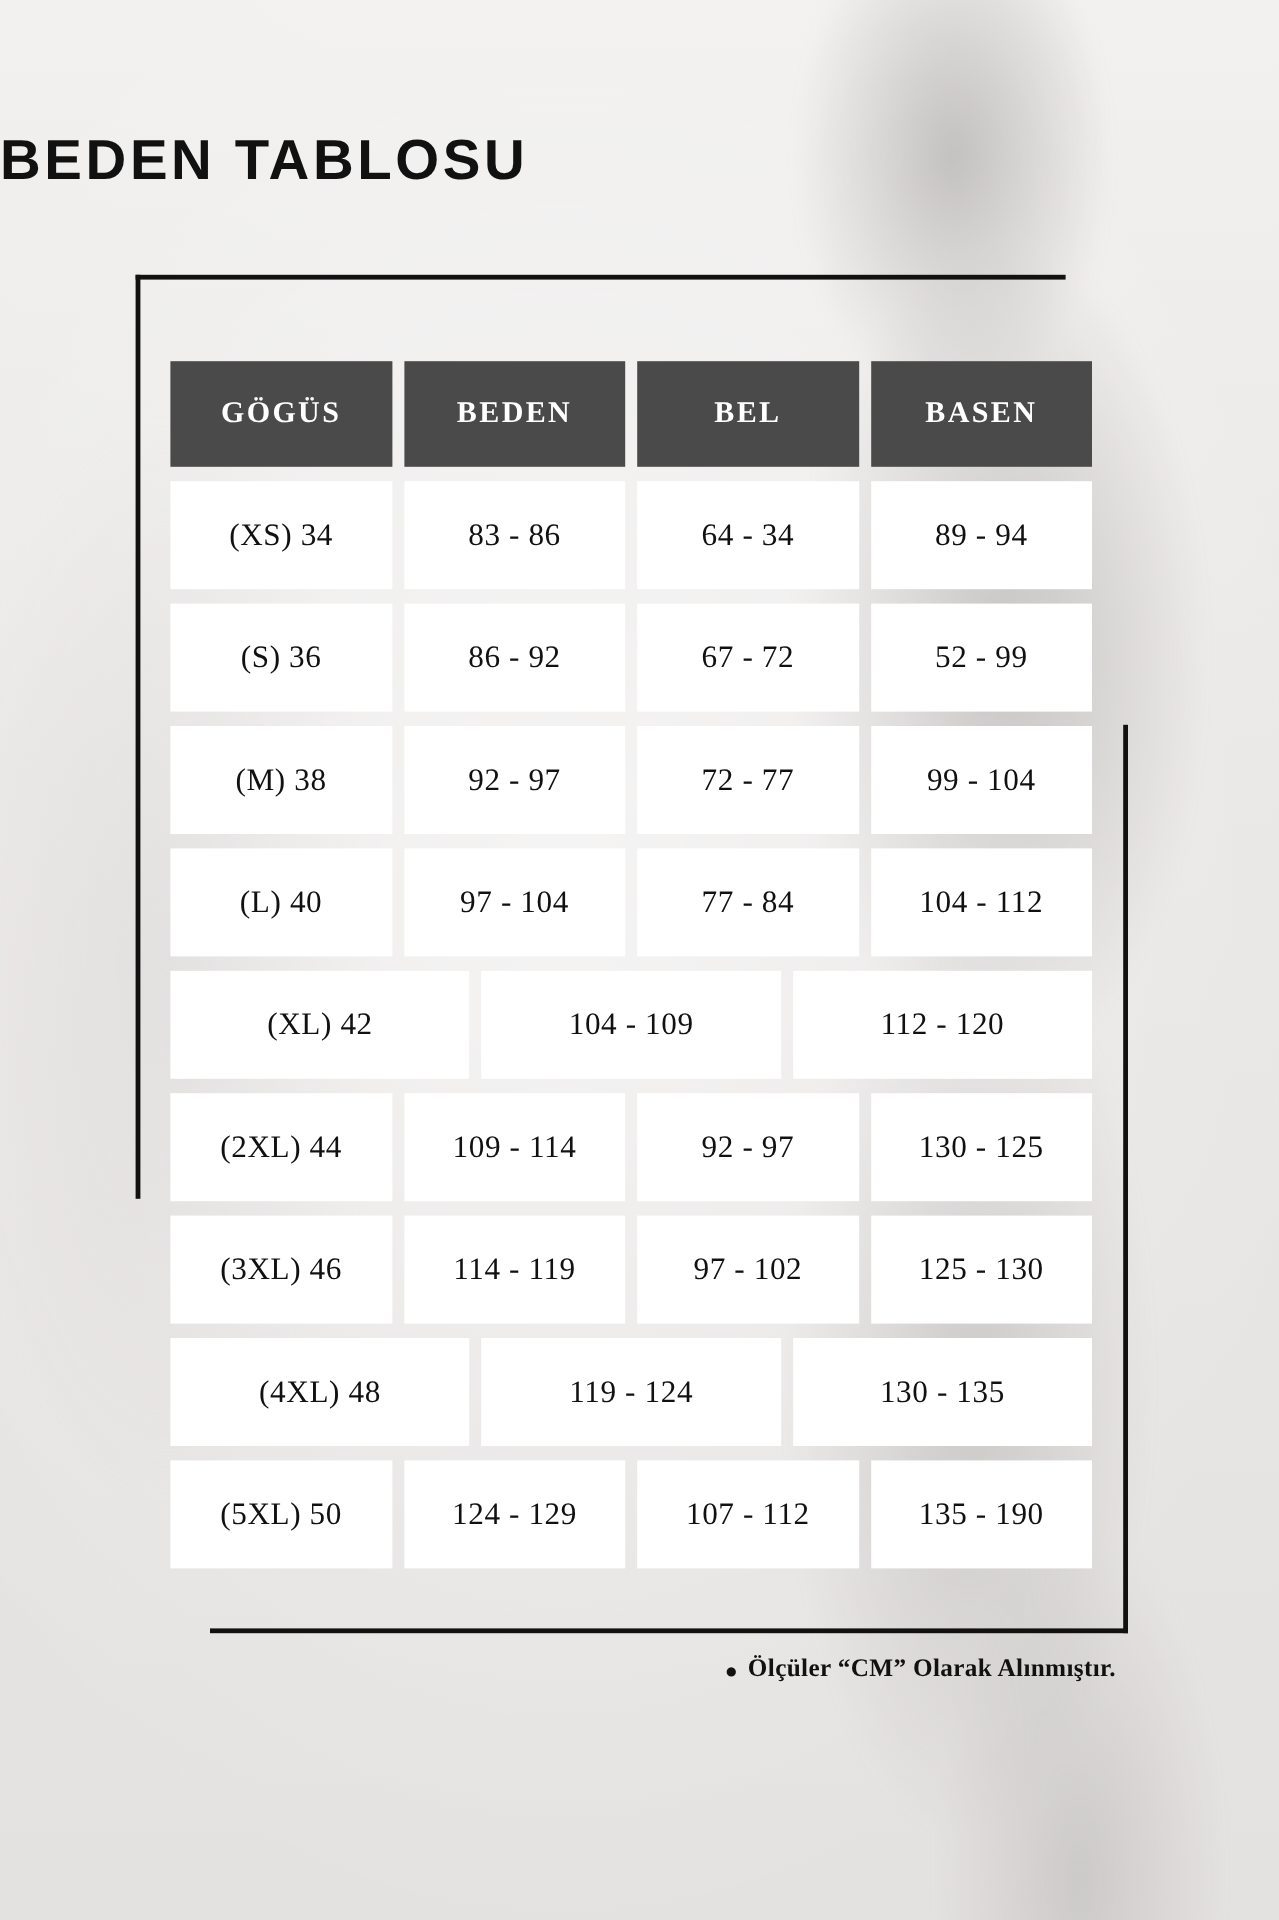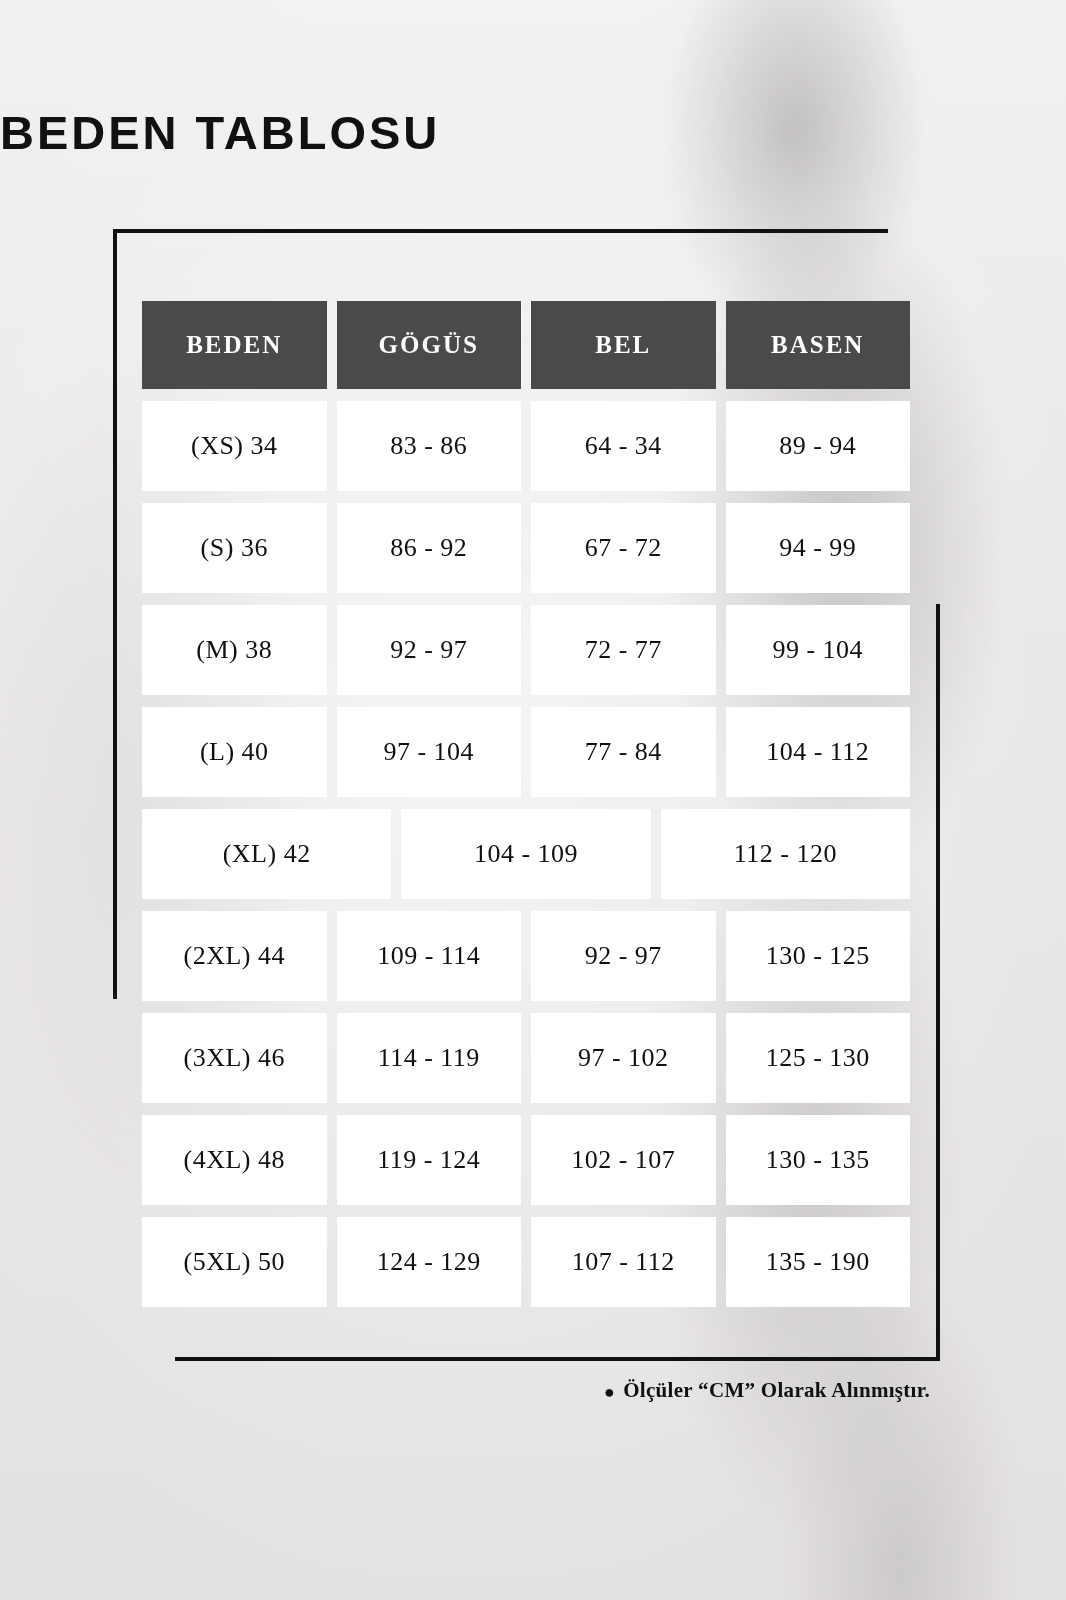--- a/index.html
+++ b/index.html
@@ -165,38 +165,38 @@
 <div class="page">
 
   <div class="title">BEDEN TABLOSU</div>
 
   <div class="bracket bracket-tl"></div>
   <div class="bracket bracket-br"></div>
 
   <div class="table">
 
     <div class="row header">
+      <div class="cell">GÖGÜS</div>
       <div class="cell">BEDEN</div>
-      <div class="cell">GÖGÜS</div>
       <div class="cell">BEL</div>
       <div class="cell">BASEN</div>
     </div>
 
     <div class="row">
       <div class="cell size-label">(XS) 34</div>
       <div class="cell">83 - 86</div>
       <div class="cell">64 - 34</div>
       <div class="cell">89 - 94</div>
     </div>
 
     <div class="row">
       <div class="cell size-label">(S) 36</div>
       <div class="cell">86 - 92</div>
       <div class="cell">67 - 72</div>
-      <div class="cell">94 - 99</div>
+      <div class="cell">52 - 99</div>
     </div>
 
     <div class="row">
       <div class="cell size-label">(M) 38</div>
       <div class="cell">92 - 97</div>
       <div class="cell">72 - 77</div>
       <div class="cell">99 - 104</div>
     </div>
 
     <div class="row">
@@ -222,21 +222,20 @@
     <div class="row">
       <div class="cell size-label">(3XL) 46</div>
       <div class="cell">114 - 119</div>
       <div class="cell">97 - 102</div>
       <div class="cell">125 - 130</div>
     </div>
 
     <div class="row">
       <div class="cell size-label">(4XL) 48</div>
       <div class="cell">119 - 124</div>
-      <div class="cell">102 - 107</div>
       <div class="cell">130 - 135</div>
     </div>
 
     <div class="row">
       <div class="cell size-label">(5XL) 50</div>
       <div class="cell">124 - 129</div>
       <div class="cell">107 - 112</div>
       <div class="cell">135 - 190</div>
     </div>
 

